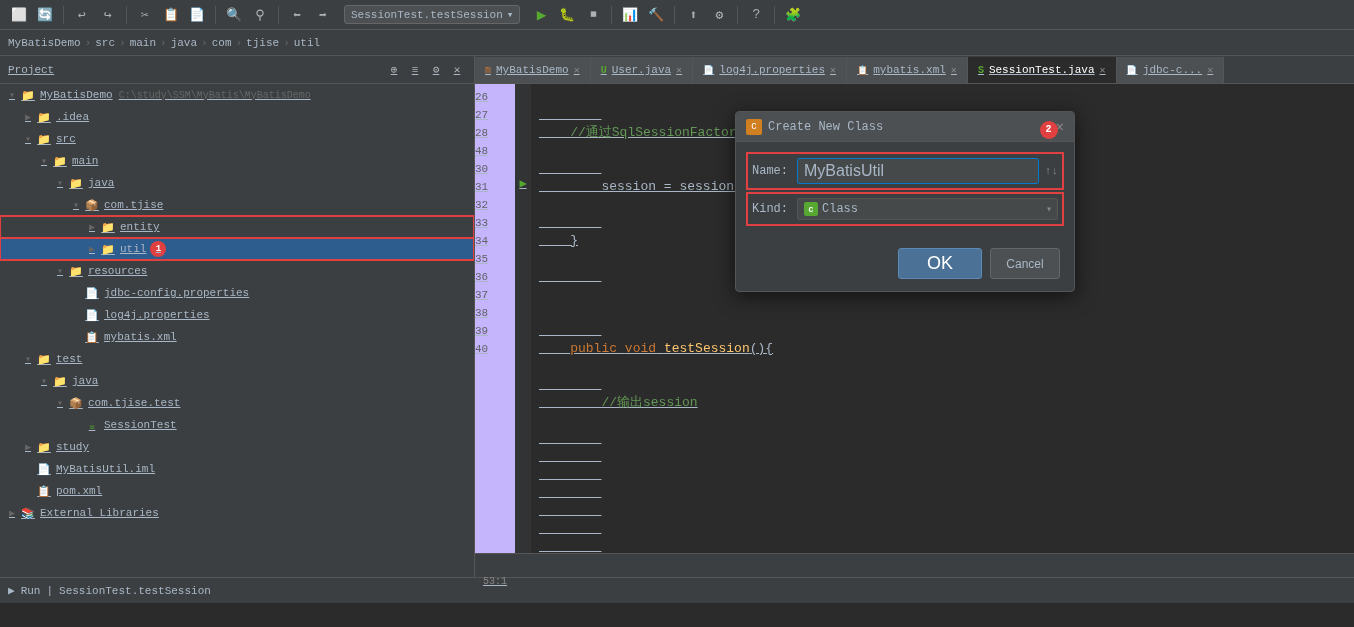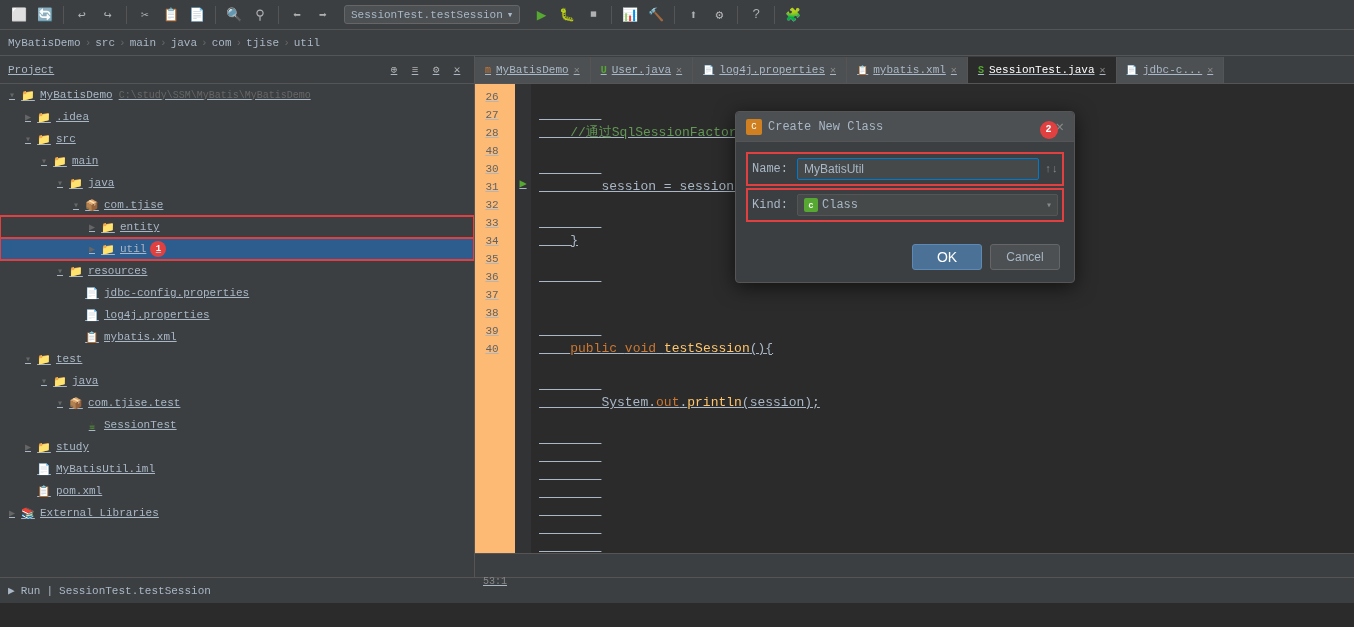--- a/index.html
+++ b/index.html
@@ -211,25 +211,25 @@
 
     
     .code-area {
       flex: 1;
       overflow: hidden;
       position: relative;
       display: flex;
     }
     .line-numbers {
       width: 40px;
-      background: #fdba74;
+      background: #c4b5fd;
       color: #606366;
       font-size: 11px;
       padding: 4px 0;
-      text-align: center;
+      text-align: left;
       padding-right: 6px;
       line-height: 18px;
       flex-shrink: 0;
       overflow: hidden;
     }
     .code-lines {
       flex: 1;
       padding: 4px 8px;
       font-size: 13px;
       line-height: 18px;
@@ -348,21 +348,21 @@
       color: #a9b7c6;
       flex-shrink: 0;
     }
     .dialog-input {
       flex: 1;
       background: #45494a;
       border: 1px solid #007ACC;
       border-radius: 2px;
       padding: 3px 6px;
       color: #a9b7c6;
-      font-size: 12px;
+      font-size: 16px;
       outline: none;
     }
     .sort-btn {
       margin-left: 6px;
       color: #888;
       font-size: 11px;
       cursor: pointer;
     }
     .dialog-select-wrap {
       flex: 1;
@@ -407,23 +407,23 @@
     .dialog-buttons {
       display: flex;
       justify-content: flex-end;
       gap: 8px;
       padding: 6px 14px 12px;
     }
     .btn-ok {
       background: #4C7196;
       border: 1px solid #5c8ab4;
       border-radius: 3px;
-      padding: 4px 20px;
+      padding: 4px 28px;
       color: #fff;
-      font-size: 14px;
+      font-size: 18px;
       cursor: pointer;
       min-width: 70px;
     }
     .btn-cancel {
       background: #4c5052;
       border: 1px solid #666;
       border-radius: 3px;
       padding: 4px 14px;
       color: #a9b7c6;
       font-size: 12px;
@@ -726,21 +726,21 @@
         <div style="height:18px;"></div>
         <div style="height:18px;"></div>
         <div style="height:18px;"></div>
       </div>
       <div class="code-lines">
         <div class="code-line"><span class="cmt">    //通过SqlSessionFactory获取SqlSession对象</span></div>
         <div class="code-line"><span>        session = sessionFactory.<span class="fn">openSession</span>();</span></div>
         <div class="code-line"><span>    }</span></div>
         <div class="code-line"></div>
         <div class="code-line"><span>    <span class="kw">public</span> <span class="kw">void</span> <span class="fn">testSession</span>(){</span></div>
-        <div class="code-line"><span>        System.<span class="kw">out</span>.<span class="fn">println</span>(session);</span></div>
+        <div class="code-line"><span class="cmt">        //输出session</span></div>
         
         
         
         
         
         
         
       </div>
     </div>
 

